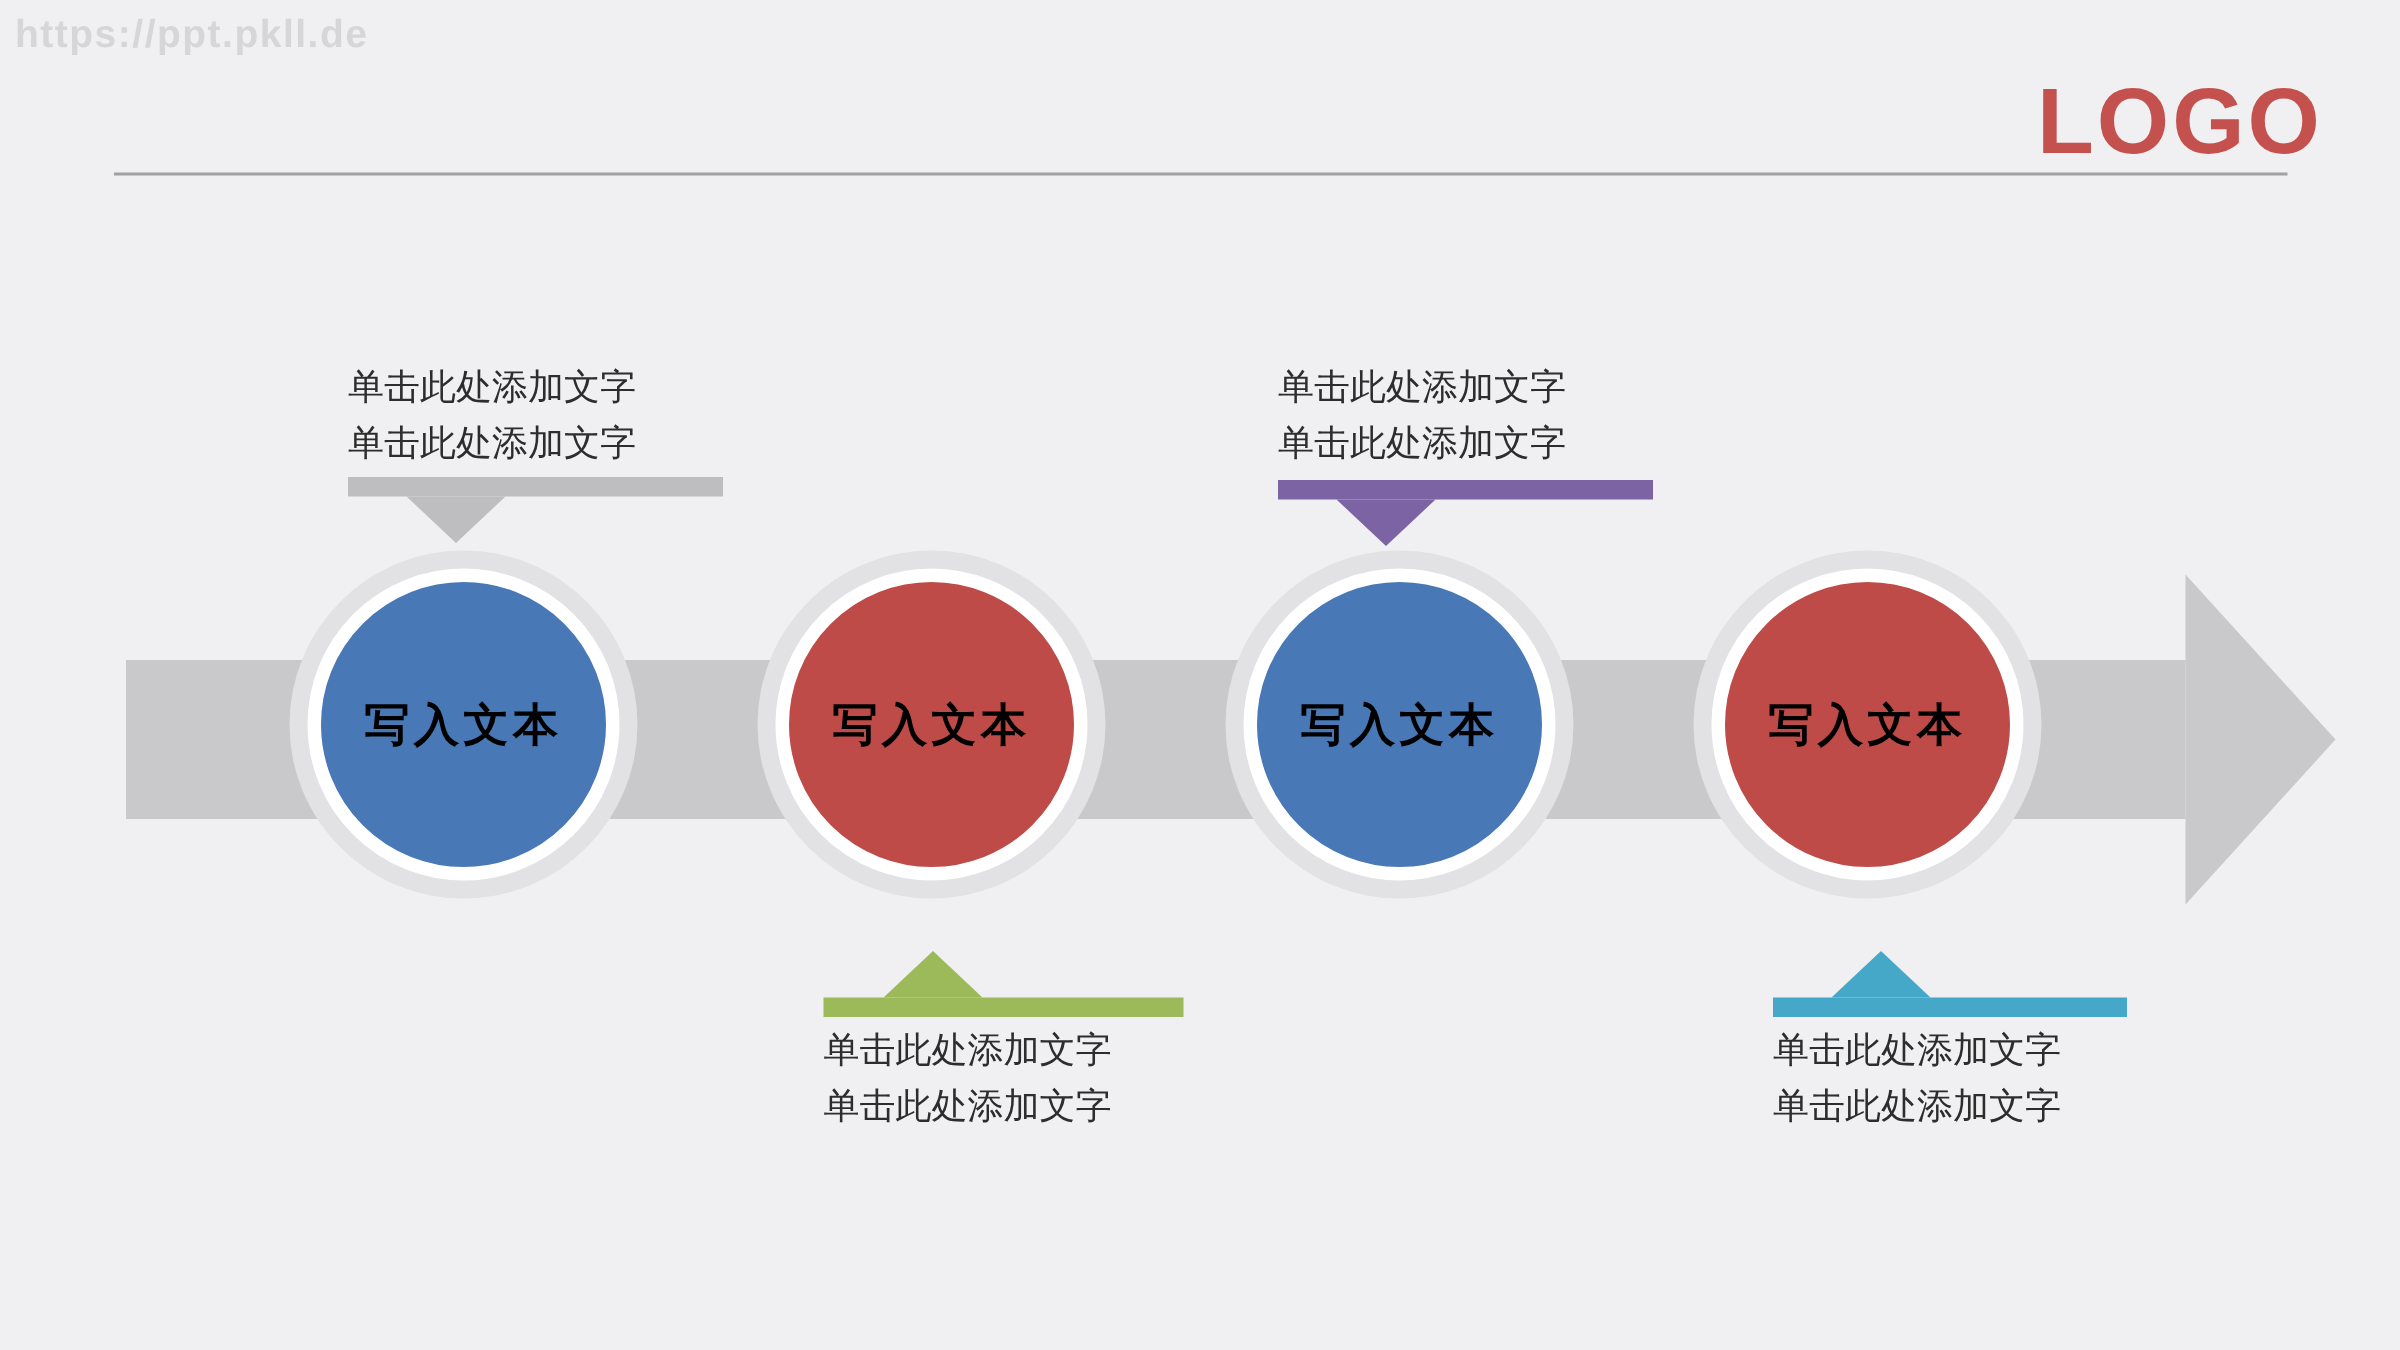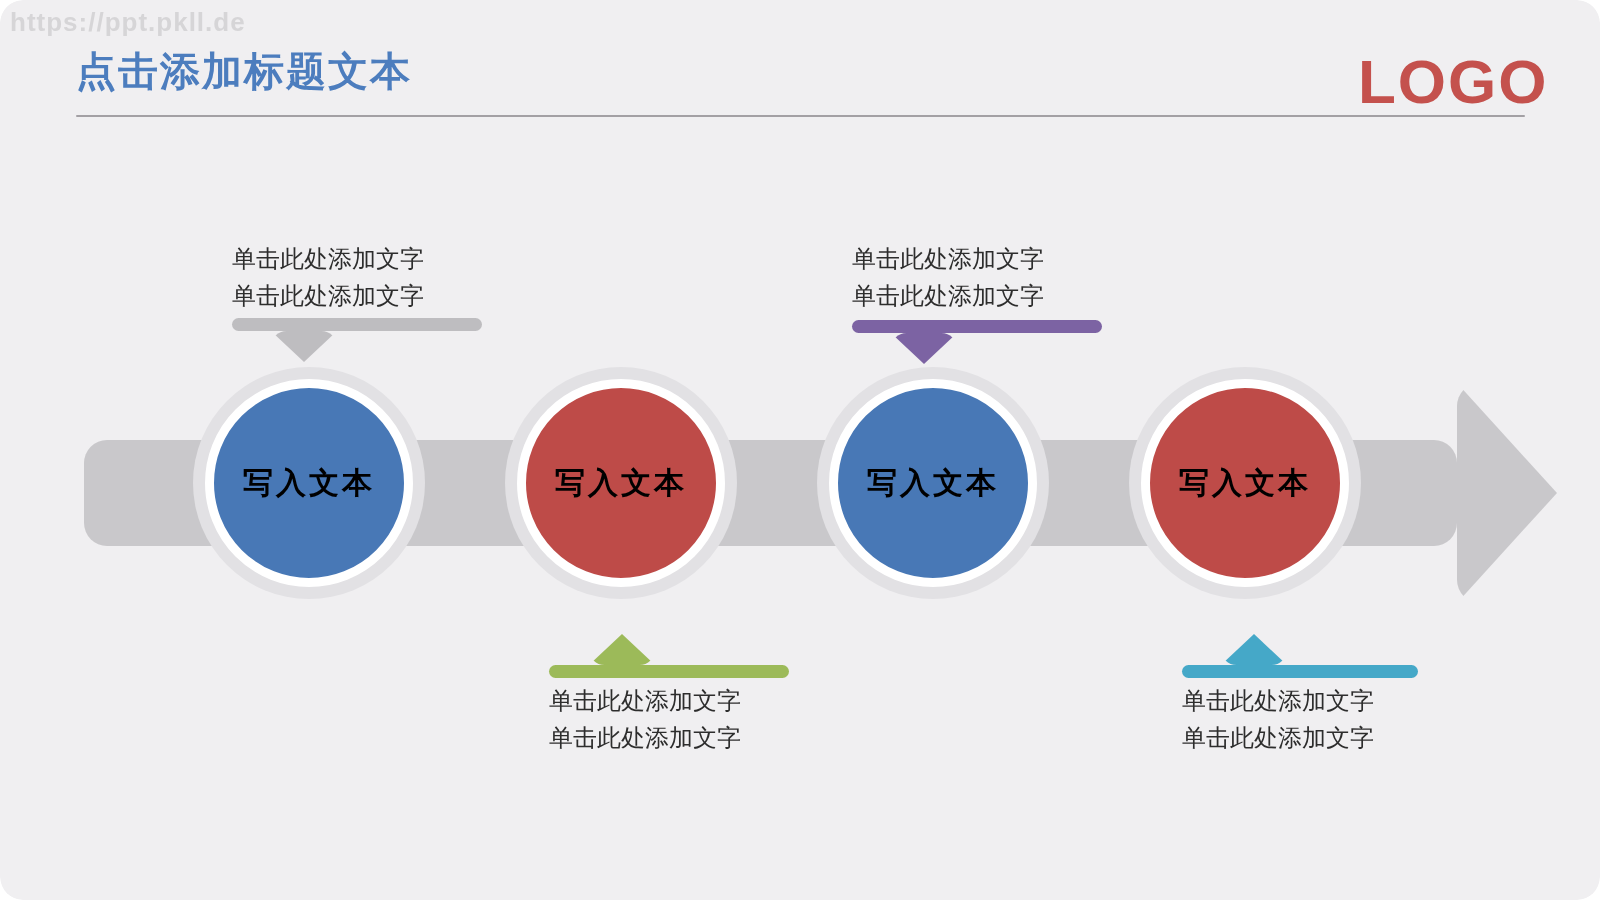--- a/index.html
+++ b/index.html
@@ -1,15 +1,15 @@
 <!DOCTYPE html>
 <html><head>
 <meta charset="utf-8">
 <style>
-  * { margin:0; padding:0; box-sizing:border-box;border-radius:23px; }
+  * { margin:0; padding:0; box-sizing:border-box; }
   html,body { width:1600px; height:900px; }
   body { font-family:"Liberation Sans","DejaVu Sans",sans-serif; }
 
   .slide {
     position:relative; width:1600px; height:900px;
     background:#F0EFF1; overflow:hidden;
   }
 
   .watermark {
     position:absolute; left:10px; top:7px;
@@ -86,21 +86,20 @@
   .pos-tr2 { left:589px;  top:634px; }
   .pos-tr4 { left:1221px; top:634px; }
 </style>
 </head>
 <body>
 
 <div class="slide">
 
   <div class="watermark" style="color: rgb(214, 213, 215);">https://ppt.pkll.de</div>
 
-  <h1 class="title" style="color: rgb(76, 125, 190);">点击添加标题文本</h1>
 
   <div class="logo" style="color: rgb(196, 81, 77);">LOGO</div>
 
   <div class="divider" style="background: rgb(163, 160, 164);"></div>
 
   <div class="arrow-band" style="background: rgb(201, 200, 203);"></div>
   <div class="arrow-head" style="border-left-color: rgb(201, 200, 203);"></div>
 
   <div class="callout-text pos-t1">
     <div>单击此处添加文字</div>

